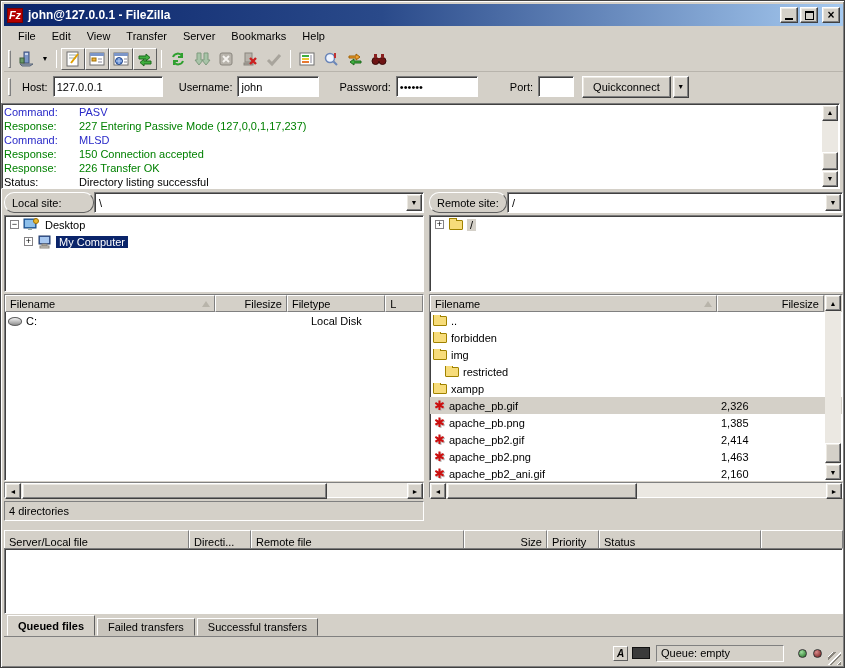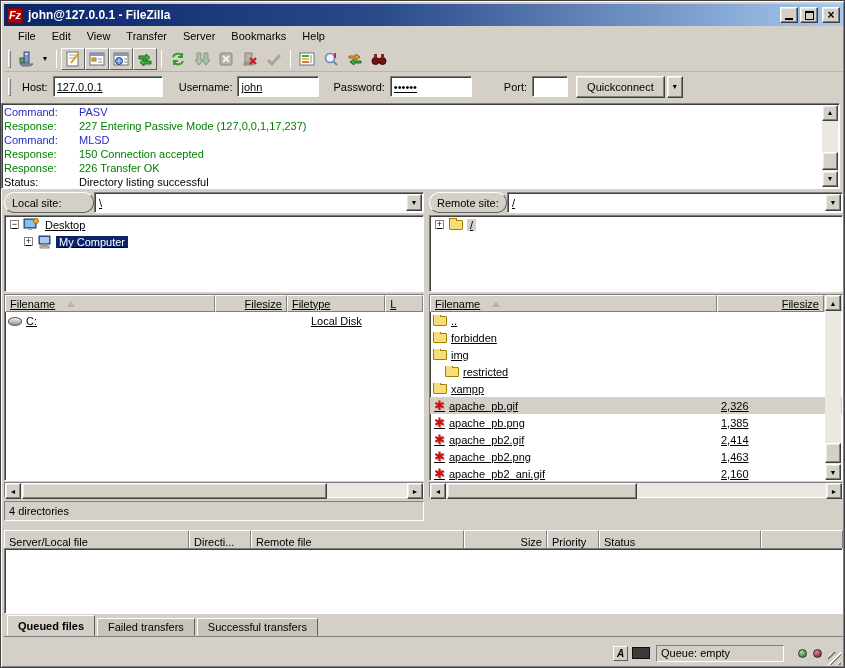--- a/index.html
+++ b/index.html
@@ -6,21 +6,21 @@
   *{box-sizing:border-box;font-family:"Liberation Sans",sans-serif;}
   .window{position:relative;width:845px;height:668px;background:#d4d0c8;
     border:1px solid #404040;box-shadow:inset 1px 1px 0 #fff, inset -1px -1px 0 #808080;
     overflow:hidden;font-size:11px;color:#000;}
   .abs{position:absolute;}
   
   .raised{border:1px solid;border-color:#fff #5f5f5f #5f5f5f #fff;}
   .raised2{border:1px solid;border-color:#fff #404040 #404040 #fff;box-shadow:inset -1px -1px 0 #808080,inset 1px 1px 0 #ece9e2;}
   .sunken{border:1px solid;border-color:#808080 #fff #fff #808080;}
   .field{border:1px solid;border-color:#7b7b7b #fff #fff #7b7b7b;background:#fff;
-    box-shadow:inset 1px 1px 0 #404040;text-decoration:underline;}
+    box-shadow:inset 1px 1px 0 #404040;}
   
   .titlebar{left:3px;top:3px;width:839px;height:22px;display:flex;align-items:center;
     background:linear-gradient(90deg,#0a246a 0%,#2a4a8a 45%,#a6caf0 100%);padding:0 3px;}
   .app-icon{width:16px;height:15px;background:#b40000;color:#fff;font-weight:bold;font-style:italic;
     font-size:11px;display:flex;align-items:center;justify-content:center;border:1px solid #7a0000;}
   .title-text{color:#fff;font-weight:bold;font-size:12px;margin-left:5px;flex:1;white-space:nowrap;}
   .tb-btn{width:18px;height:16px;background:#d4d0c8;margin-left:2px;display:flex;align-items:center;justify-content:center;}
   .min-glyph{width:8px;height:2px;background:#000;margin-top:8px;}
   .max-glyph{width:9px;height:9px;border:1px solid #000;border-top-width:2px;}
   .close-glyph{font-weight:bold;font-size:12px;line-height:10px;}
@@ -63,21 +63,21 @@
   .combo{flex:1;display:flex;align-items:center;padding-left:4px;position:relative;background:#fff;}
   .combo-arrow{position:absolute;right:1px;top:1px;bottom:1px;width:16px;background:#d4d0c8;display:flex;align-items:center;justify-content:center;font-size:7px;}
   .treebox{position:absolute;left:0;top:24px;right:0;height:77px;background:#fff;overflow:hidden;}
   .tree-row{display:flex;align-items:center;height:17px;white-space:nowrap;}
   .expander{width:9px;height:9px;background:#fff;border:1px solid #848284;font-size:9px;line-height:7px;text-align:center;flex:0 0 9px;margin-right:4px;}
   .tree-label{padding:0 3px;}
   .tree-label.sel{background:#0a246a;color:#fff;}
   .tree-label.sel-gray{background:#d4d0c8;}
   .listbox{position:absolute;left:0;top:103px;right:0;height:187px;background:#fff;overflow:hidden;}
   .list-hdr{display:flex;height:17px;background:#d4d0c8;}
-  .col{border:1px solid;border-color:#fff #808080 #808080 #fff;display:flex;align-items:center;padding:0 4px;overflow:hidden;white-space:nowrap;background:#d4d0c8;}
+  .col{border:1px solid;border-color:#fff #808080 #808080 #fff;display:flex;align-items:center;padding:0 4px;overflow:hidden;white-space:nowrap;background:#d4d0c8;justify-content:space-between;}
   .col.right{justify-content:flex-end;}
   .sort-tri{width:0;height:0;border-left:4px solid transparent;border-right:4px solid transparent;border-bottom:6px solid #b8b4aa;margin-left:12px;}
   .file-row{display:flex;align-items:center;height:17px;white-space:nowrap;}
   .file-row.sel{background:#d4d0c8;}
   .cell{overflow:hidden;display:flex;align-items:center;padding:0 4px;}
   .cell.right{justify-content:flex-start;}
   .folder-icon{width:14px;height:10px;background:#f7dc7a;border:1px solid #a08200;border-radius:1px;position:relative;flex:0 0 14px;margin:1px 4px 0 1px;}
   .folder-icon::before{content:"";position:absolute;left:-1px;top:-3px;width:6px;height:2px;background:#f7dc7a;border:1px solid #a08200;border-bottom:none;}
   .splat-icon{color:#cc0f0f;font-size:13px;line-height:13px;width:15px;flex:0 0 15px;text-align:center;margin-right:2px;text-shadow:1px 1px 0 #bbb;}
   .disk-icon{width:14px;height:9px;background:linear-gradient(#f2f2f2,#8f8f8f);border:1px solid #5f5f5f;border-radius:50%/45%;flex:0 0 14px;margin:2px 4px 0 1px;}
@@ -244,21 +244,21 @@
       </svg>
     </div>
   </div>
 
   <div class="abs quickbar">
     <span class="vhandle"></span>
     <label class="qlabel">Host:</label>
     <input class="qinput field" style="width: 110px;" value="127.0.0.1">
     <label class="qlabel" style="margin-left:16px">Username:</label>
     <input class="qinput field" style="width: 82px;" value="john">
-    <label class="qlabel" style="margin-left:14px">Password:</label>
+    <label class="qlabel" style="margin-left:20px">Password:</label>
     <input class="qinput field" style="width: 82px;" value="••••••">
     <label class="qlabel" style="margin-left:32px">Port:</label>
     <input class="qinput field" style="width: 36px;" value="">
     <button class="qc-btn raised2">Quickconnect</button>
     <div class="qc-dd raised2">
       <span>▼</span>
     </div>
   </div>
 
   <div class="abs log field">

